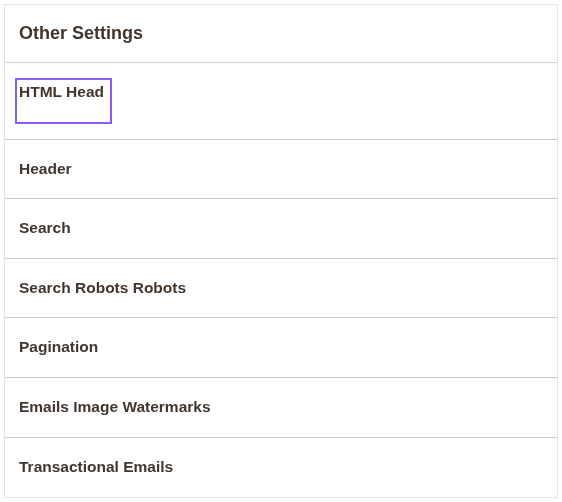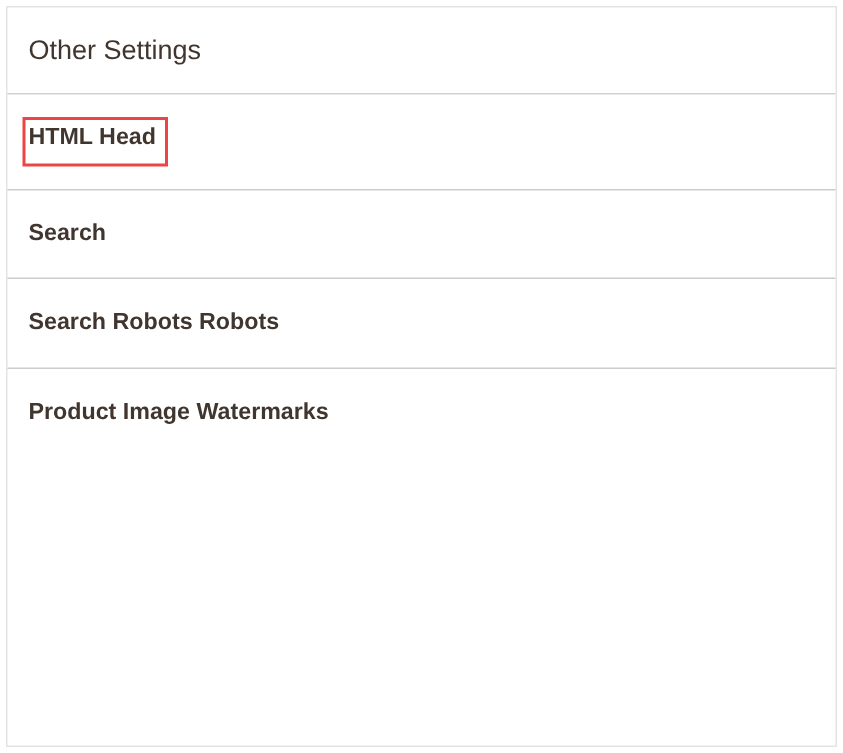--- a/index.html
+++ b/index.html
@@ -12,66 +12,75 @@
     }
     .panel {
       width: 100%;
       height: 100%;
       border: 1px solid #e3e3e3;
       background: #ffffff;
     }
     .panel-title {
       font-size: 18px;
       color: #41362f;
-      font-weight: 400;
+      font-weight: 700;
       padding: 18px 14px 18px 14px;
       border-bottom: 1px solid #d1d1d1;
     }
     .section-list { }
     .section-item {
       padding: 20px 14px 20px 14px;
       border-bottom: 1px solid #cccccc;
       font-size: 15.5px;
       font-weight: 600;
       color: #41362f;
       cursor: pointer;
       line-height: 1.2;
     }
     .section-item:last-child {
       border-bottom: none;
     }
     .highlight-wrap {
       display: inline-block;
-      border: 2px solid #ef4444;
-      padding: 3px 6px 7px 2px;
+      border: 2px solid #8b5cf6;
+      padding: 3px 6px 20px 2px;
       margin: -5px -8px -5px -4px;
     }
   </style>
 </head>
 <body>
 
 <div class="panel">
   <div class="panel-title">Other Settings</div>
   <div class="section-list">
 
     <div class="section-item">
       <span class="highlight-wrap">
         <span>HTML Head</span>
       </span>
     </div>
 
+    <div class="section-item">
+      <span>Header</span>
+    </div>
 
     <div class="section-item">
       <span>Search</span>
     </div>
 
     <div class="section-item">
       <span>Search Robots Robots</span>
     </div>
 
+    <div class="section-item">
+      <span>Pagination</span>
+    </div>
 
     <div class="section-item">
-      <span>Product Image Watermarks</span>
+      <span>Emails Image Watermarks</span>
     </div>
 
+    <div class="section-item">
+      <span>Transactional Emails</span>
+    </div>
 
   </div>
 </div>
 
 </body></html>

